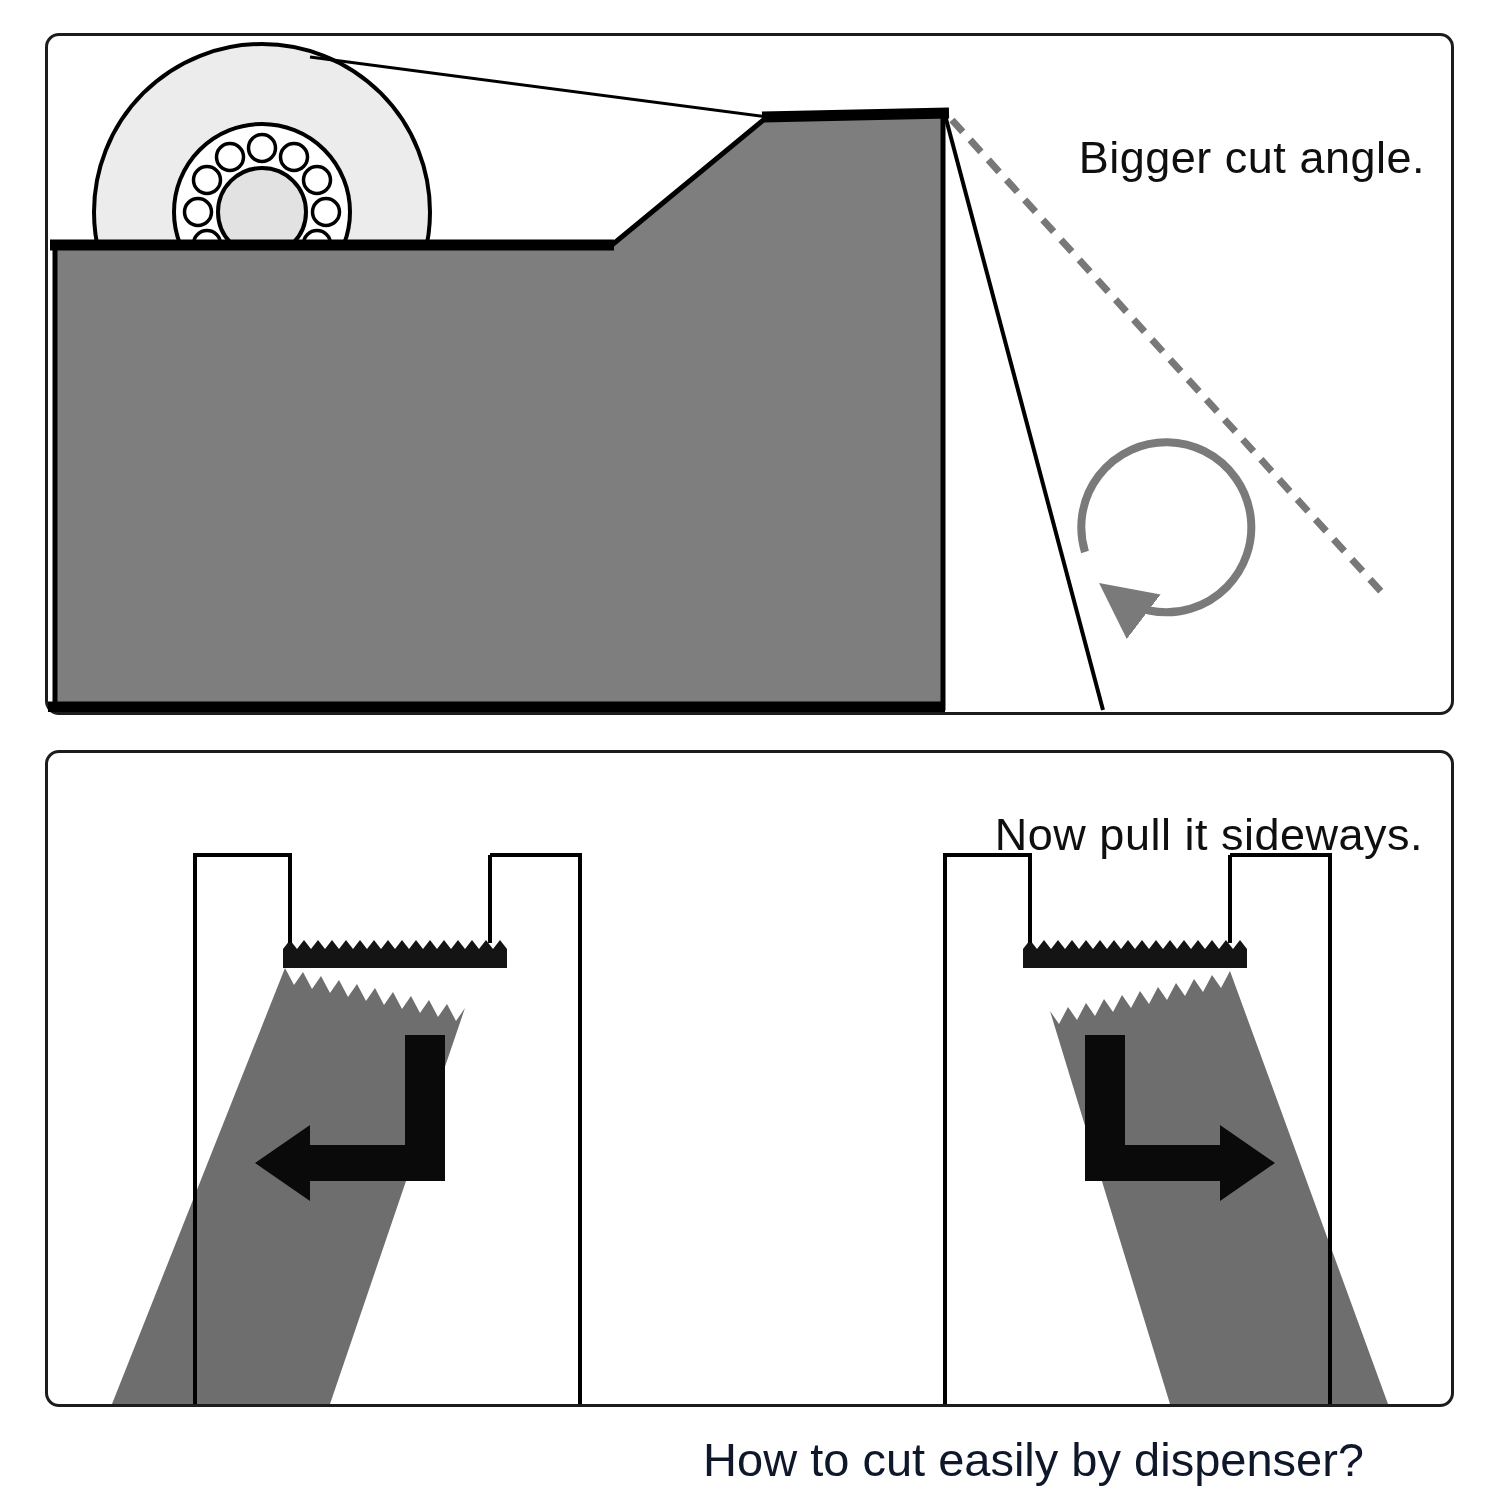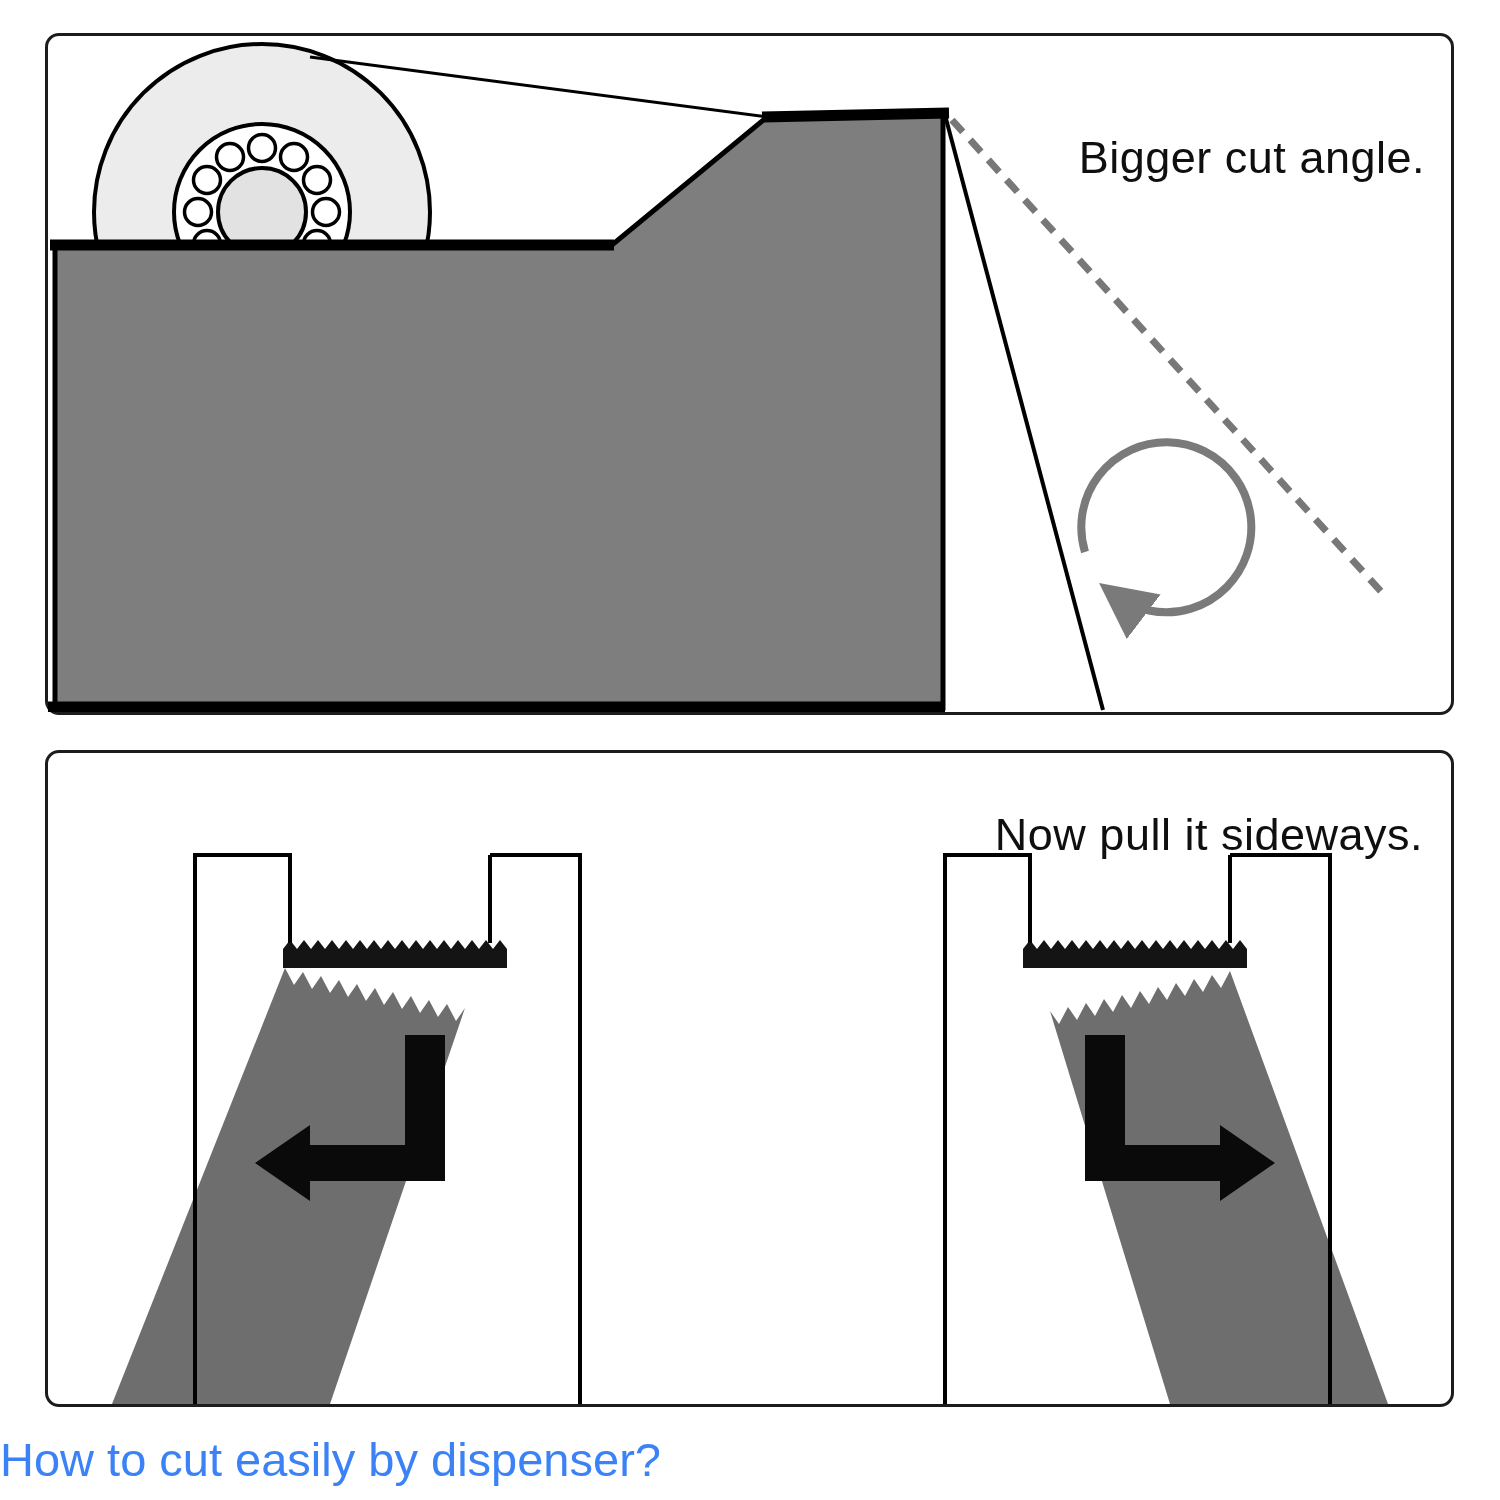--- a/index.html
+++ b/index.html
@@ -27,23 +27,23 @@
     letter-spacing:0.5px;
     color:#0f0f0f;
     white-space:nowrap;
     margin-top:36px;
   }
   .label-top{right:26px;top:60px;}
   .label-bottom{right:28px;top:20px;}
   .caption{
     position:absolute;
     left:0;top:1432px;width:1364px;
-    text-align:left;
+    text-align:right;
     font-size:47px;
-    color:#3b82f6;
+    color:#0f172a;
     white-space:nowrap;
   }
 </style>
 </head>
 <body>
 
 <div class="canvas">
 
   <section class="panel panel-top">
     <svg width="1403" height="676" viewBox="0 0 1403 676">

